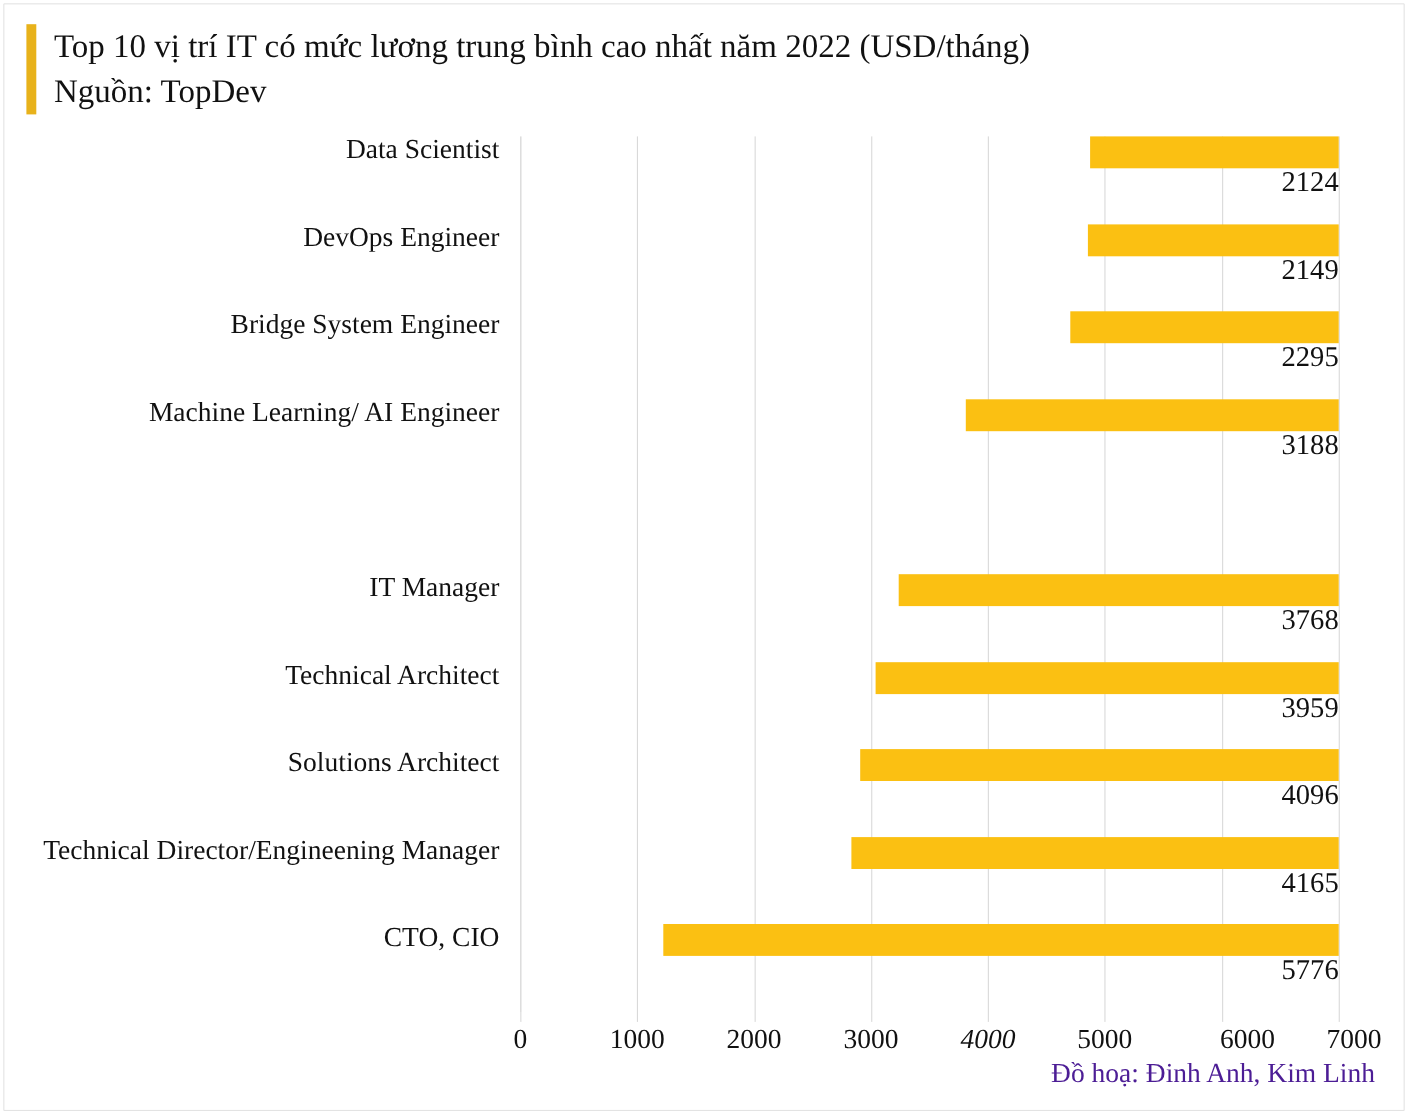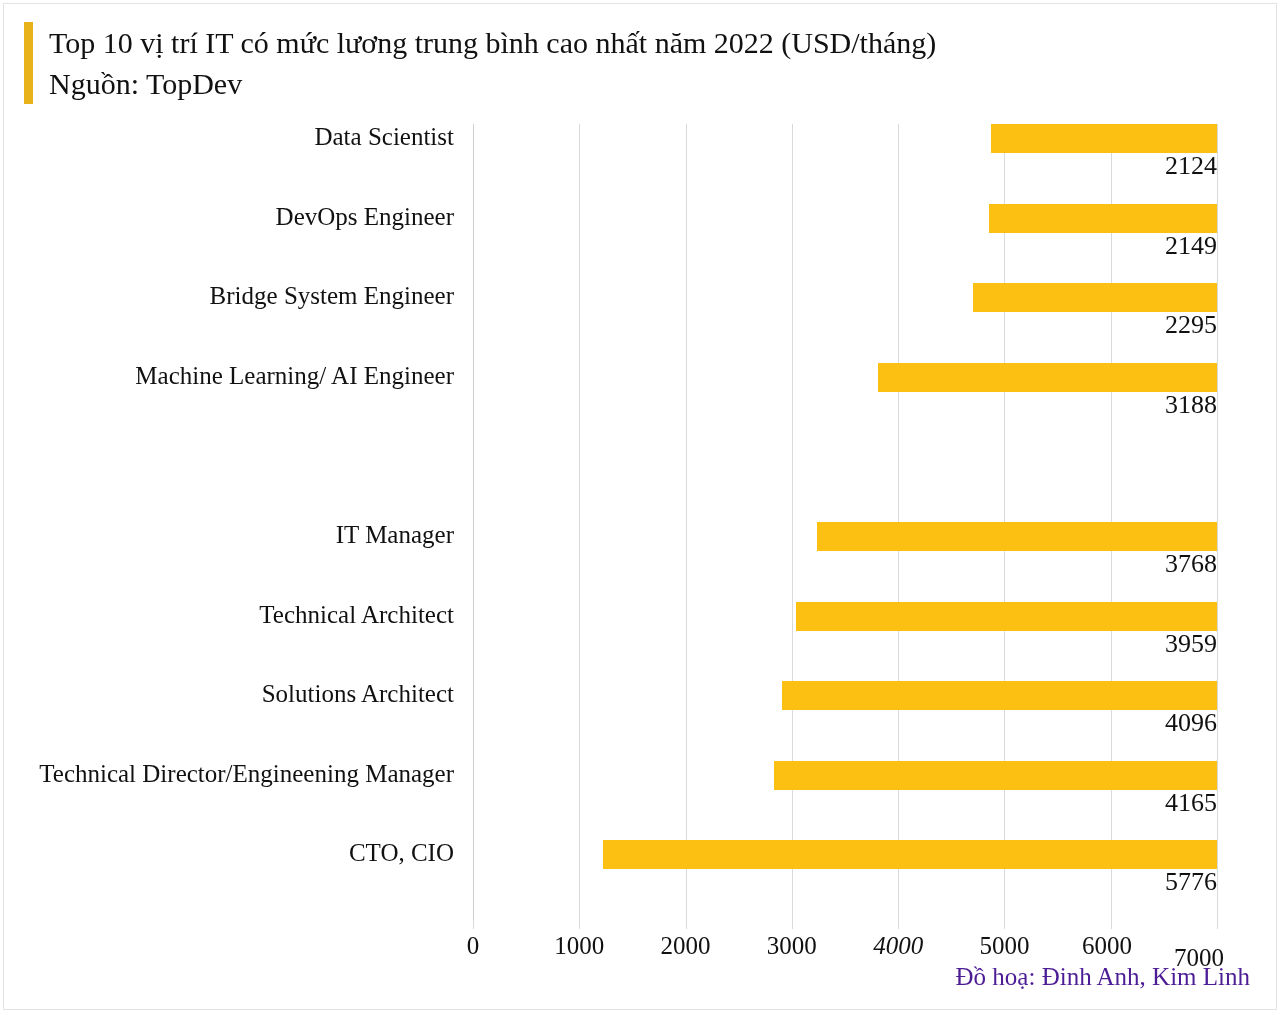--- a/index.html
+++ b/index.html
@@ -235,19 +235,19 @@
       <div class="tick-label" style="left: 106.286px;">1000</div>
       <div class="tick-mark" style="left: 212.571px;"></div>
       <div class="tick-label" style="left: 212.571px;">2000</div>
       <div class="tick-mark" style="left: 318.857px;"></div>
       <div class="tick-label" style="left: 318.857px;">3000</div>
       <div class="tick-mark" style="left: 425.143px;"></div>
       <div class="tick-label" style="left: 425.143px; font-style: italic;">4000</div>
       <div class="tick-mark" style="left: 531.429px;"></div>
       <div class="tick-label" style="left: 531.429px; text-align: right;">5000</div>
       <div class="tick-mark" style="left: 637.714px;"></div>
-      <div class="tick-label" style="left: 634px;">6000</div>
+      <div class="tick-label" style="left: 661px;">6000</div>
       <div class="tick-mark" style="left: 744px;"></div>
-      <div class="tick-label" style="left: 726px; margin-top: 12px;">7000</div>
+      <div class="tick-label" style="left: 758px;">7000</div>
     </div>
 
   <div class="credit">Đồ hoạ: Đinh Anh, Kim Linh</div>
 </div>
 
 </body></html>

